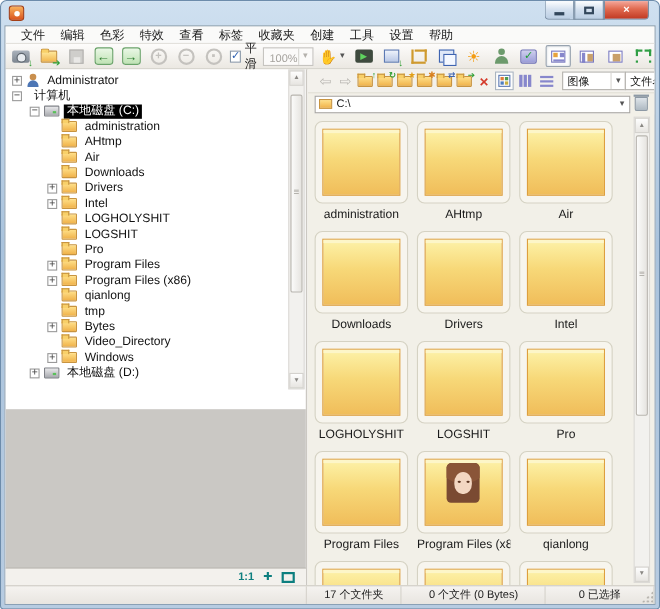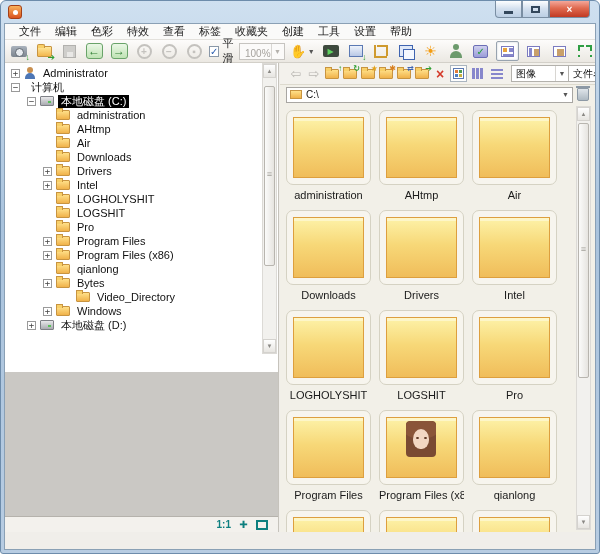--- a/index.html
+++ b/index.html
@@ -344,25 +344,30 @@
               <span class="exp">+</span>
               <span class="t-ico t-folder"></span>
               <span class="t-label">Program Files (x86)</span>
             </div>
             <div class="tree-row" style="padding-left: 38px;">
               <span class="exp-sp"></span>
               <span class="t-ico t-folder"></span>
               <span class="t-label">qianlong</span>
             </div>
             <div class="tree-row" style="padding-left: 38px;">
+              <span class="exp-sp"></span>
+              <span class="t-ico t-folder"></span>
+              <span class="t-label">tmp</span>
+            </div>
+            <div class="tree-row" style="padding-left: 38px;">
               <span class="exp">+</span>
               <span class="t-ico t-folder"></span>
               <span class="t-label">Bytes</span>
             </div>
-            <div class="tree-row" style="padding-left: 58px;">
+            <div class="tree-row" style="padding-left: 38px;">
               <span class="exp-sp"></span>
               <span class="t-ico t-folder"></span>
               <span class="t-label">Video_Directory</span>
             </div>
             <div class="tree-row" style="padding-left: 38px;">
               <span class="exp">+</span>
               <span class="t-ico t-folder"></span>
               <span class="t-label">Windows</span>
             </div>
             <div class="tree-row" style="padding-left: 22px;">
@@ -515,15 +520,22 @@
               <div class="folderimg"></div>
             </div>
             <div class="cell" style="left: 192px; top: 406px;">
               <div class="folderimg"></div>
             </div>
           </div>
 
       </div>
     </div>
 
+    <div class="statusbar">
+      <div class="st-cell st-blank"></div>
+      <div class="st-cell" style="width:92px">17 个文件夹</div>
+      <div class="st-cell" style="width:140px">0 个文件 (0 Bytes)</div>
+      <div class="st-cell" style="width:105px">0 已选择</div>
+      <div class="grip"></div>
+    </div>
 
   </div>
 </div>
 
 </body></html>

